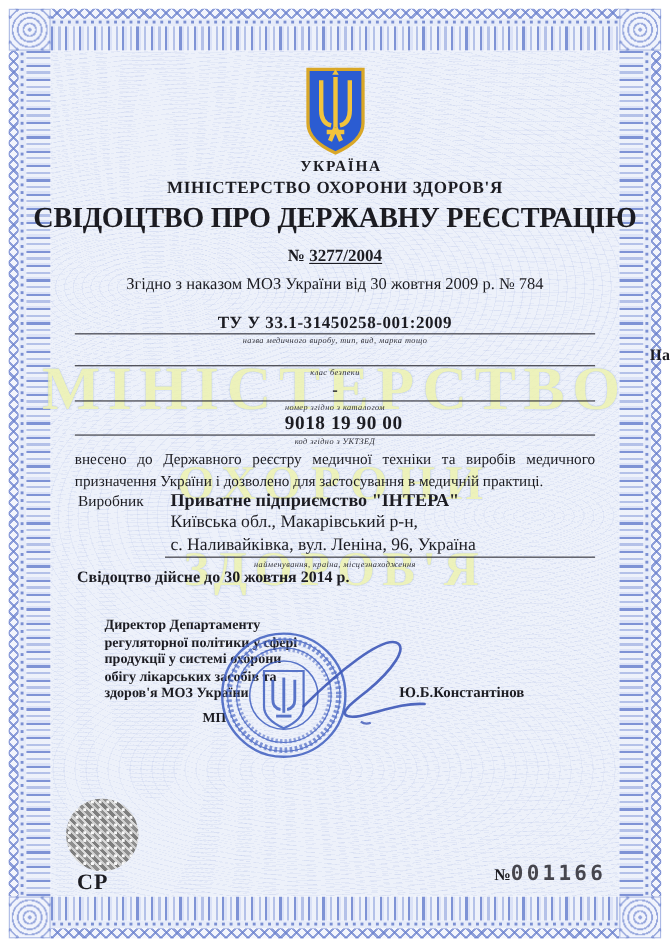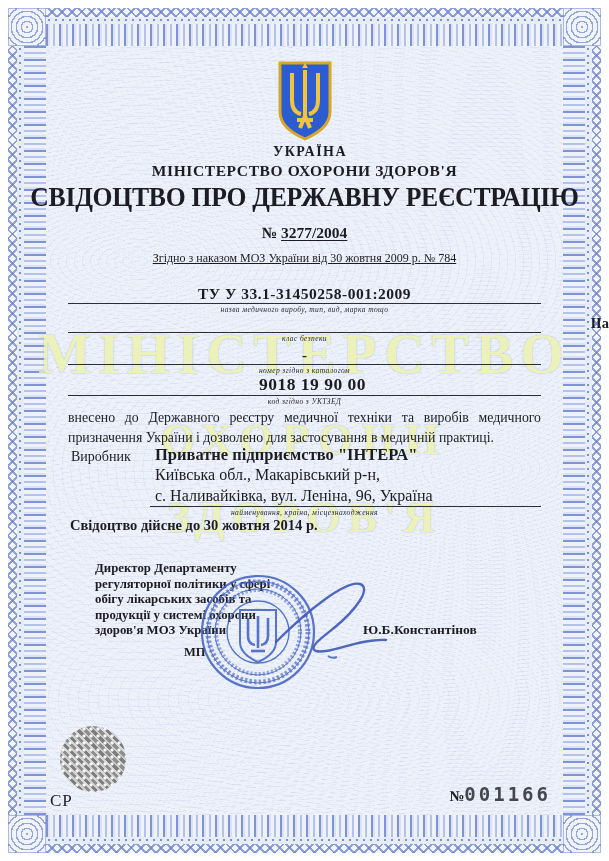--- a/index.html
+++ b/index.html
@@ -61,36 +61,36 @@
   .abs { position:absolute; }
   .ctr { left:0; width:609px; text-align:center; }
   .ink { color:#1c1c22; }
   .cap { font-style:italic; font-size:7.5px; color:#2a2a33; letter-spacing:.4px; }
   .rule { position:absolute; left:68px; width:473px; border-top:1.2px solid #2d2d36; }
   .country { top:144px; font-size:14px; font-weight:bold; letter-spacing:1.5px;padding-left:11px; }
   .ministry { top:162px; font-size:15.5px; font-weight:bold; letter-spacing:.6px; }
   .doc-title { top:182px; font-size:26.5px; font-weight:bold; letter-spacing:-.3px; transform:scaleX(.97); }
   .cert-no { top:224px; font-size:15.5px; font-weight:bold; }
   .cert-no u { text-decoration:underline; text-underline-offset:2px; }
-  .order-line { top:251px; font-size:12px;text-decoration:underline; }
+  .order-line { top:251px; font-size:15px; }
   .product-name { top:267px; font-size:15.5px; font-weight:bold; }
   .product-spec { top:285px; font-size:15.5px; font-weight:bold; letter-spacing:.5px; }
   .para { left:68px; top:408px; width:473px; font-size:13.8px; text-align:justify; line-height:1.45; }
   .validity { left:70px; top:517px; font-size:14.5px; font-weight:bold; }
   .director { left:95px; top:561px; font-size:12.8px; font-weight:bold; line-height:1.22; }
   .mp { left:184px; top:645px; font-size:12.5px; font-weight:bold; }
   .signer { left:363px; top:622px; font-size:13.5px; font-weight:bold; }
   .manu-label { left:71px; top:449px; font-size:14px; }
   .manu-block { left:155px; top:444px; width:386px; line-height:1.28; }
   .manu-name { font-size:16.5px; font-weight:bold; }
   .manu-addr { font-size:16px; }
   .serial { right:58px; top:783px; font-size:15px; font-weight:bold; }
   .serial .digits { font-family:"DejaVu Sans Mono", monospace; font-size:19px; font-weight:bold;
     letter-spacing:3px; color:#46464e; }
-  .series { left:50px; top:791px; font-size:17px; font-weight:normal; letter-spacing:1px; }
+  .series { left:70px; top:791px; font-size:20px; font-weight:bold; letter-spacing:1px; }
   .holo { position:absolute; left:60px; top:726px; width:66px; height:66px; border-radius:50%;
     background:
       radial-gradient(circle 1.6px at 3px 3px, rgba(255,255,255,.95) 0 1.4px, transparent 1.8px) 0 0/7px 7px,
       repeating-linear-gradient(45deg, #8f8f8f 0 3px, #d9d9d9 3px 5px, #7e7e7e 5px 8px, #cfcfcf 8px 10px),
       radial-gradient(circle at 32% 30%, #e6e6e6, #8a8a8a); }
   .stamp { position:absolute; left:198px; top:572px; opacity:.88; }
   .sig { position:absolute; left:268px; top:572px; }
   .coat { position:absolute; left:277px; top:60px; }
 </style>
 </head>
@@ -175,22 +175,22 @@
     <div class="manu-addr">с. Наливайківка, вул. Леніна, 96, Україна</div>
   </div>
   <div class="rule" style="top:506px;left:150px;width:391px;"></div>
   <div class="abs ctr cap" style="top:508px;">найменування, країна, місцезнаходження</div>
 
   <div class="abs ink validity">Свідоцтво дійсне до 30 жовтня 2014 р.</div>
 
   <div class="abs ink director">
     <div>Директор Департаменту</div>
     <div>регуляторної політики у сфері</div>
+    <div>продукції у системі охорони</div>
     <div>обігу лікарських засобів та</div>
-    <div>продукції у системі охорони</div>
     <div>здоров'я МОЗ України</div>
   </div>
   <div class="abs ink mp">МП</div>
 
   <svg class="stamp" width="120" height="120" viewBox="0 0 120 120">
     <g stroke="#4463c2" fill="none">
       <circle cx="60" cy="60" r="56" stroke-width="2.2"></circle>
       <circle cx="60" cy="60" r="51" stroke-width="1"></circle>
       <circle cx="60" cy="60" r="50" stroke-width="5" stroke-dasharray="2.5 2.2" opacity=".75"></circle>
       <circle cx="60" cy="60" r="43" stroke-width="1"></circle>

